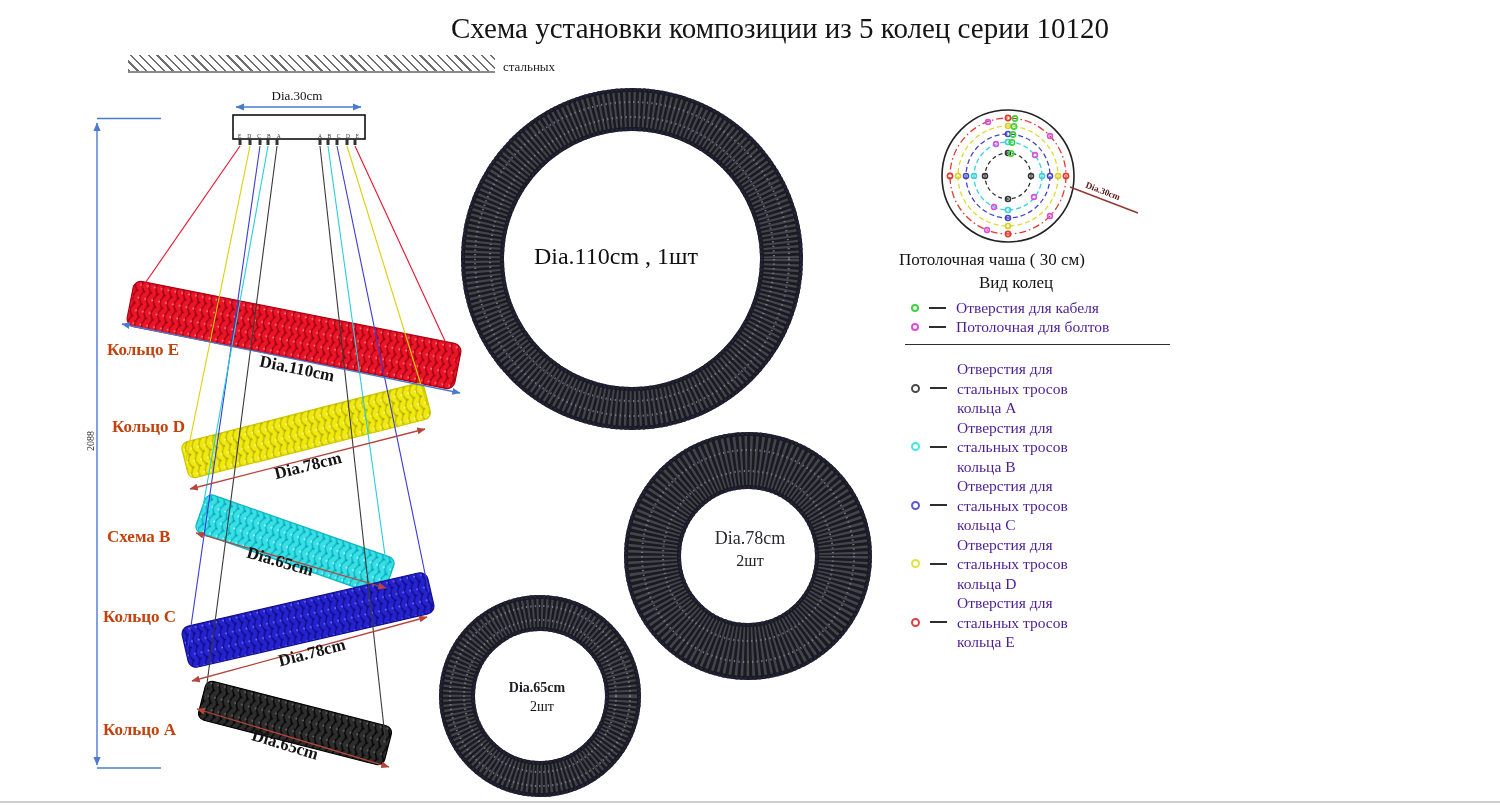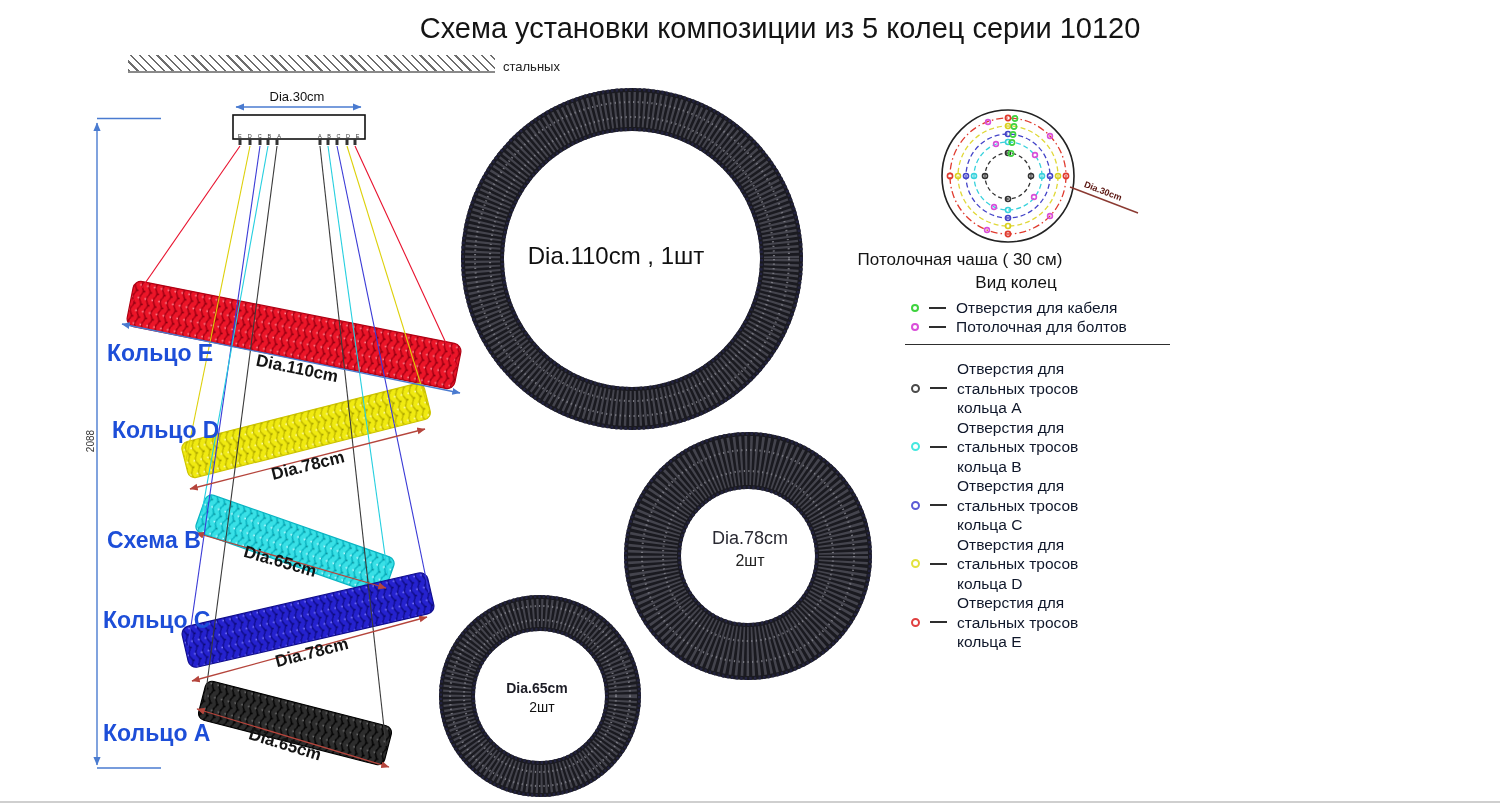--- a/index.html
+++ b/index.html
@@ -1,39 +1,39 @@
 <!DOCTYPE html>
 <html><head>
 <meta charset="utf-8">
 <style>
   * { margin:0; padding:0; box-sizing:border-box; }
   html,body { width:1500px; height:806px; background:#fff;
     font-family:"Liberation Sans", sans-serif; overflow:hidden; }
-  .canvas { position:absolute; left:0; top:0; width:1264px; height:806px; }
+  .canvas { position:absolute; left:0; top:0; width:1264px; height:806px;font-family:Liberation Serif, serif; }
   .abs { position:absolute; }
   .page-title { left:380px; top:12px; width:800px; text-align:center;
     font-size:29px; color:#141414; white-space:nowrap; }
   .ceiling-hatch { left:128px; top:55px; width:367px; height:18px;
     background:repeating-linear-gradient(45deg,#6e6e6e 0 1.6px,transparent 1.6px 6.2px);
     border-bottom:2px solid #8a8a8a; }
   .ceiling-label { left:503px; top:59px; font-size:13px; color:#222; }
   .ctr { transform:translate(-50%,-50%); white-space:nowrap; }
   .rot { transform:translate(-50%,-50%) rotate(var(--r)); white-space:nowrap; }
   .dim-sm { font-size:13px; color:#111; }
   .dim-lg { font-size:17px; font-weight:700; color:#131313; }
   .height-dim { font-size:10px; color:#333; }
-  .ring-name { font-size:23px; font-weight:700; color:#1d4ed8; white-space:nowrap; }
+  .ring-name { font-size:17px; font-weight:700; color:#c2410c; white-space:nowrap; }
   .big-ring-label { font-size:24px; color:#101010; }
   .mid-ring-label { font-size:18px; color:#2a2a33; }
   .mid-ring-qty { font-size:16px; color:#222; }
   .sm-ring-label { font-size:14px; font-weight:700; color:#1d1d26; }
   .sm-ring-qty { font-size:14px; color:#111; }
   .cup-caption { font-size:17px; color:#141414; }
   .cup-dim { font-size:9px; font-weight:700; color:#5a1510; }
-  .legend { left:905px; top:298px; width:290px; color:#0f172a; font-size:15.5px; }
+  .legend { left:905px; top:298px; width:290px; color:#4c1d95; font-size:15.5px; }
   .lrow { display:flex; align-items:center; gap:10px; height:19px; margin-bottom:0px; padding-left:6px; }
   .lrow3 { display:flex; align-items:center; gap:10px; margin-bottom:0px; padding-left:6px; }
   .sw { width:9px; height:9px; border-radius:50%; border:2.2px solid #444; flex:none; background:#fff; }
   .sw.small { width:8px; height:8px; }
   .ldash { width:17px; height:0; border-top:2px solid #2e2e2e; flex:none; }
   .llbl { line-height:19px; }
   .llbl3 { white-space:pre-line; line-height:19.5px; }
   .ldivider { border-top:1.6px solid #2e2e2e; width:265px; margin:8px 0 14px 0; }
   .sw-green{border-color:#3fd23f}.sw-magenta{border-color:#d94fd9}
   .sw-dark{border-color:#4a4a4a}.sw-cyan{border-color:#45e8e0}
@@ -254,21 +254,21 @@
 <div class="abs rot dim-lg" style="left:312px;top:653px;--r:-14.5deg">Dia.78cm</div>
 <div class="abs rot dim-lg" style="left:285px;top:745px;--r:17deg">Dia.65cm</div>
 
 <div class="abs ctr big-ring-label" style="left:616px;top:256px">Dia.110cm , 1шт</div>
 <div class="abs ctr mid-ring-label" style="left:750px;top:538px">Dia.78cm</div>
 <div class="abs ctr mid-ring-qty" style="left:750px;top:561px">2шт</div>
 <div class="abs ctr sm-ring-label" style="left:537px;top:688px">Dia.65cm</div>
 <div class="abs ctr sm-ring-qty" style="left:542px;top:707px">2шт</div>
 
 <div class="abs rot cup-dim" style="left:1103px;top:191px;--r:21deg">Dia.30cm</div>
-<div class="abs ctr cup-caption" style="left:960px;top:260px">Потолочная чаша ( 30 см)</div>
+<div class="abs ctr cup-caption" style="left:992px;top:260px">Потолочная чаша ( 30 см)</div>
 <div class="abs ctr cup-caption" style="left:1016px;top:283px">Вид колец</div>
 
 <div class="abs legend">
   <div class="lrow">
     <span class="sw small sw-green"></span>
     <span class="ldash"></span>
     <span class="llbl">Отверстия для кабеля</span>
   </div>
   <div class="lrow">
     <span class="sw small sw-magenta"></span>

